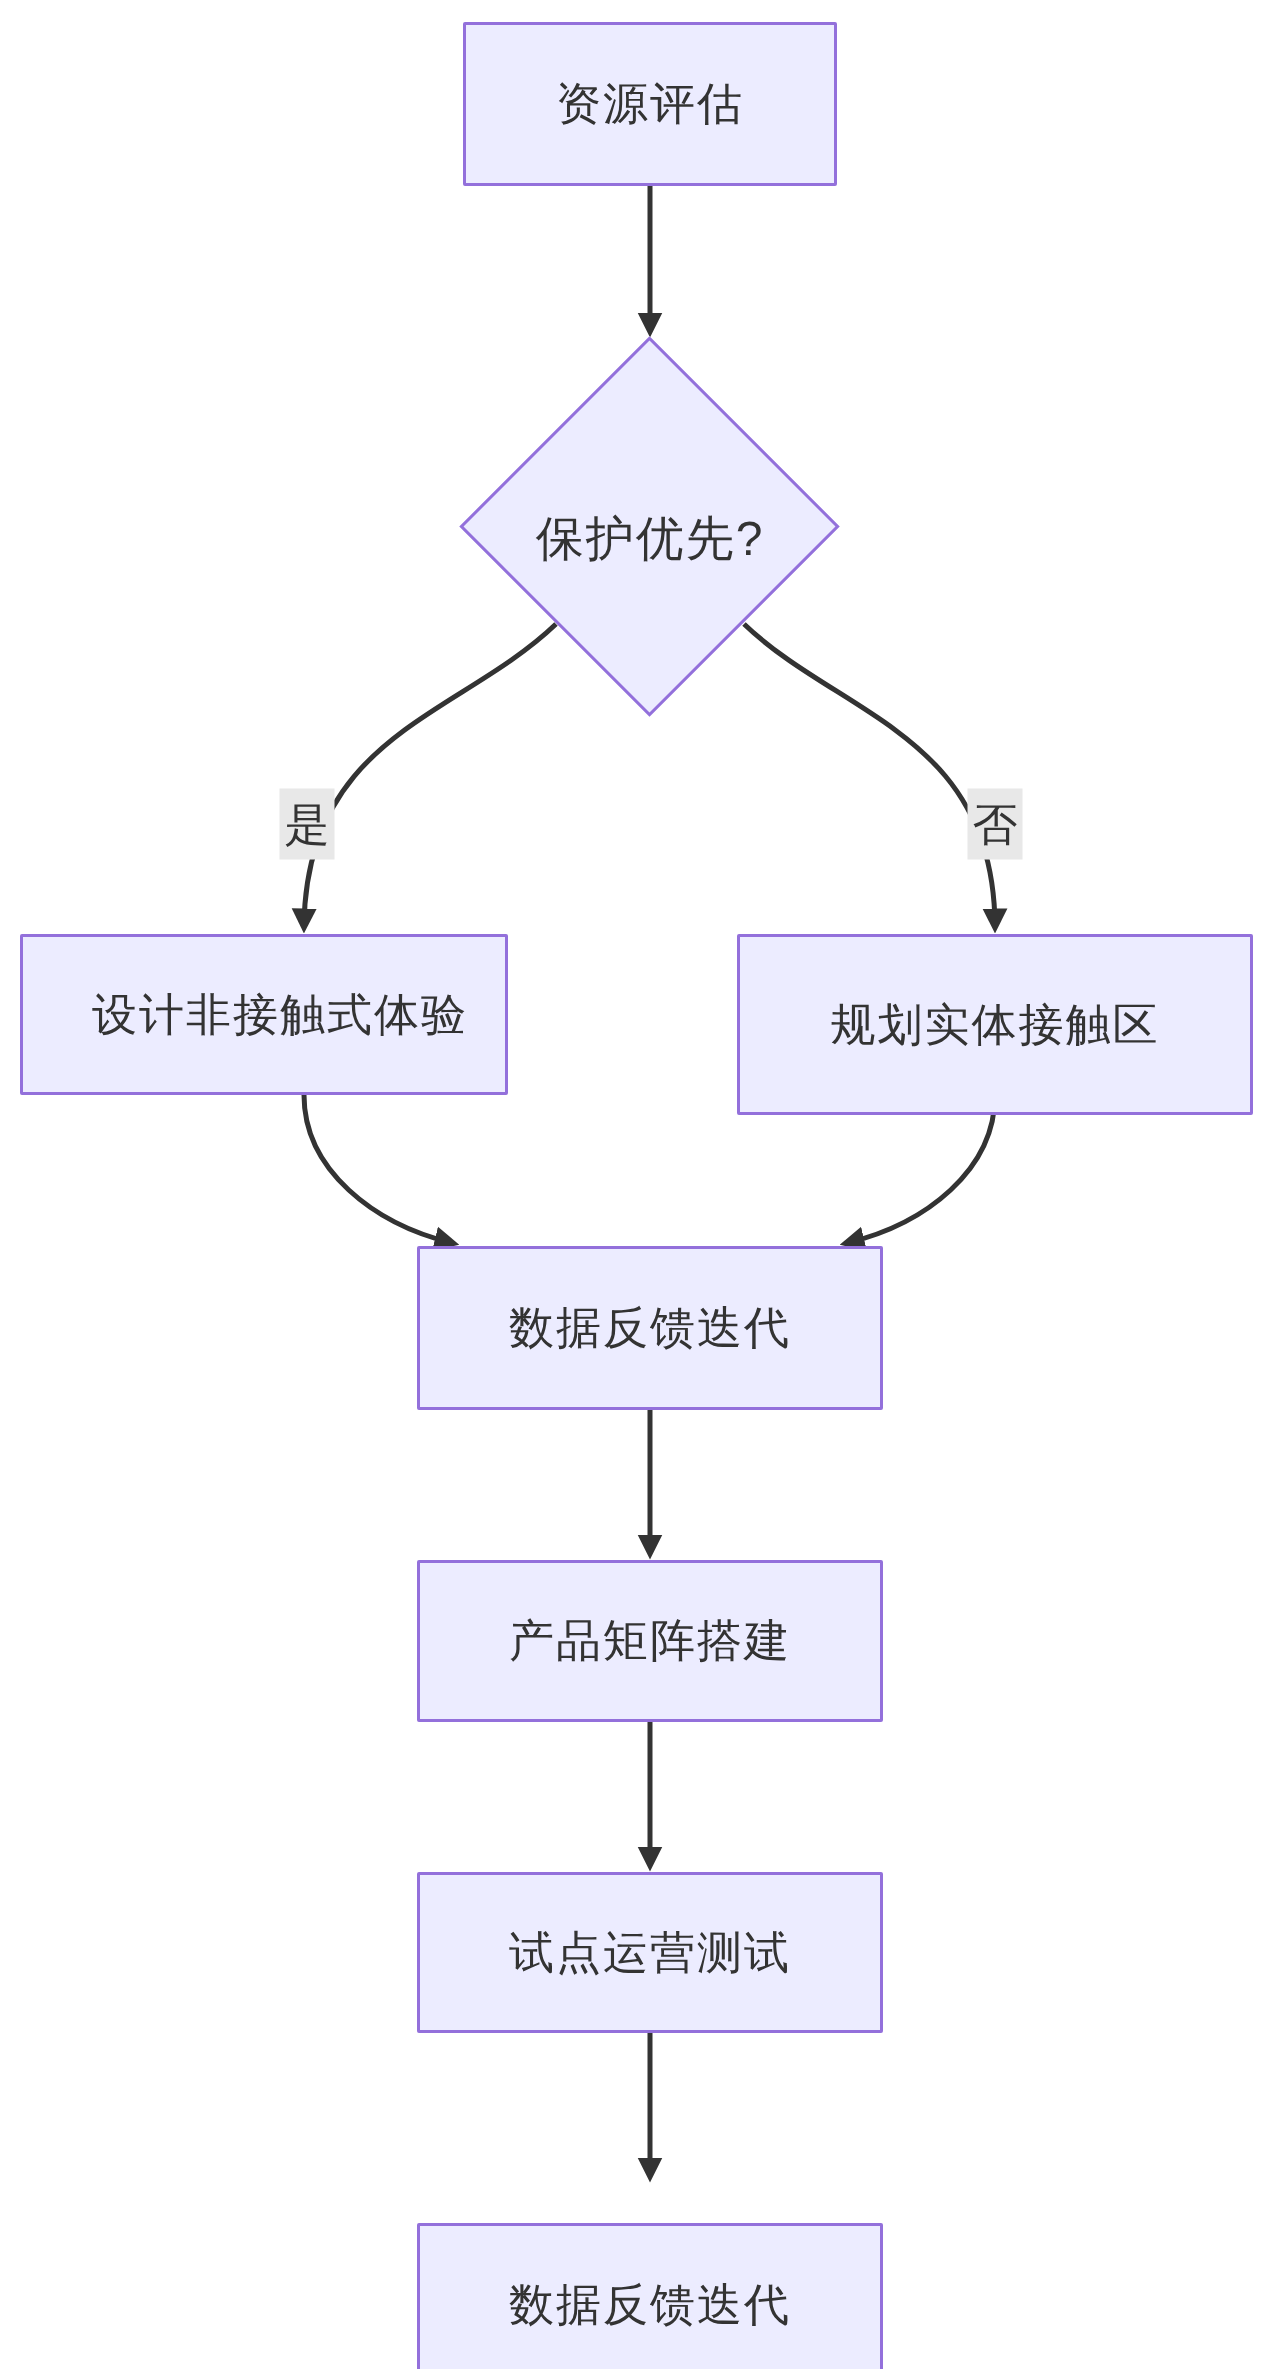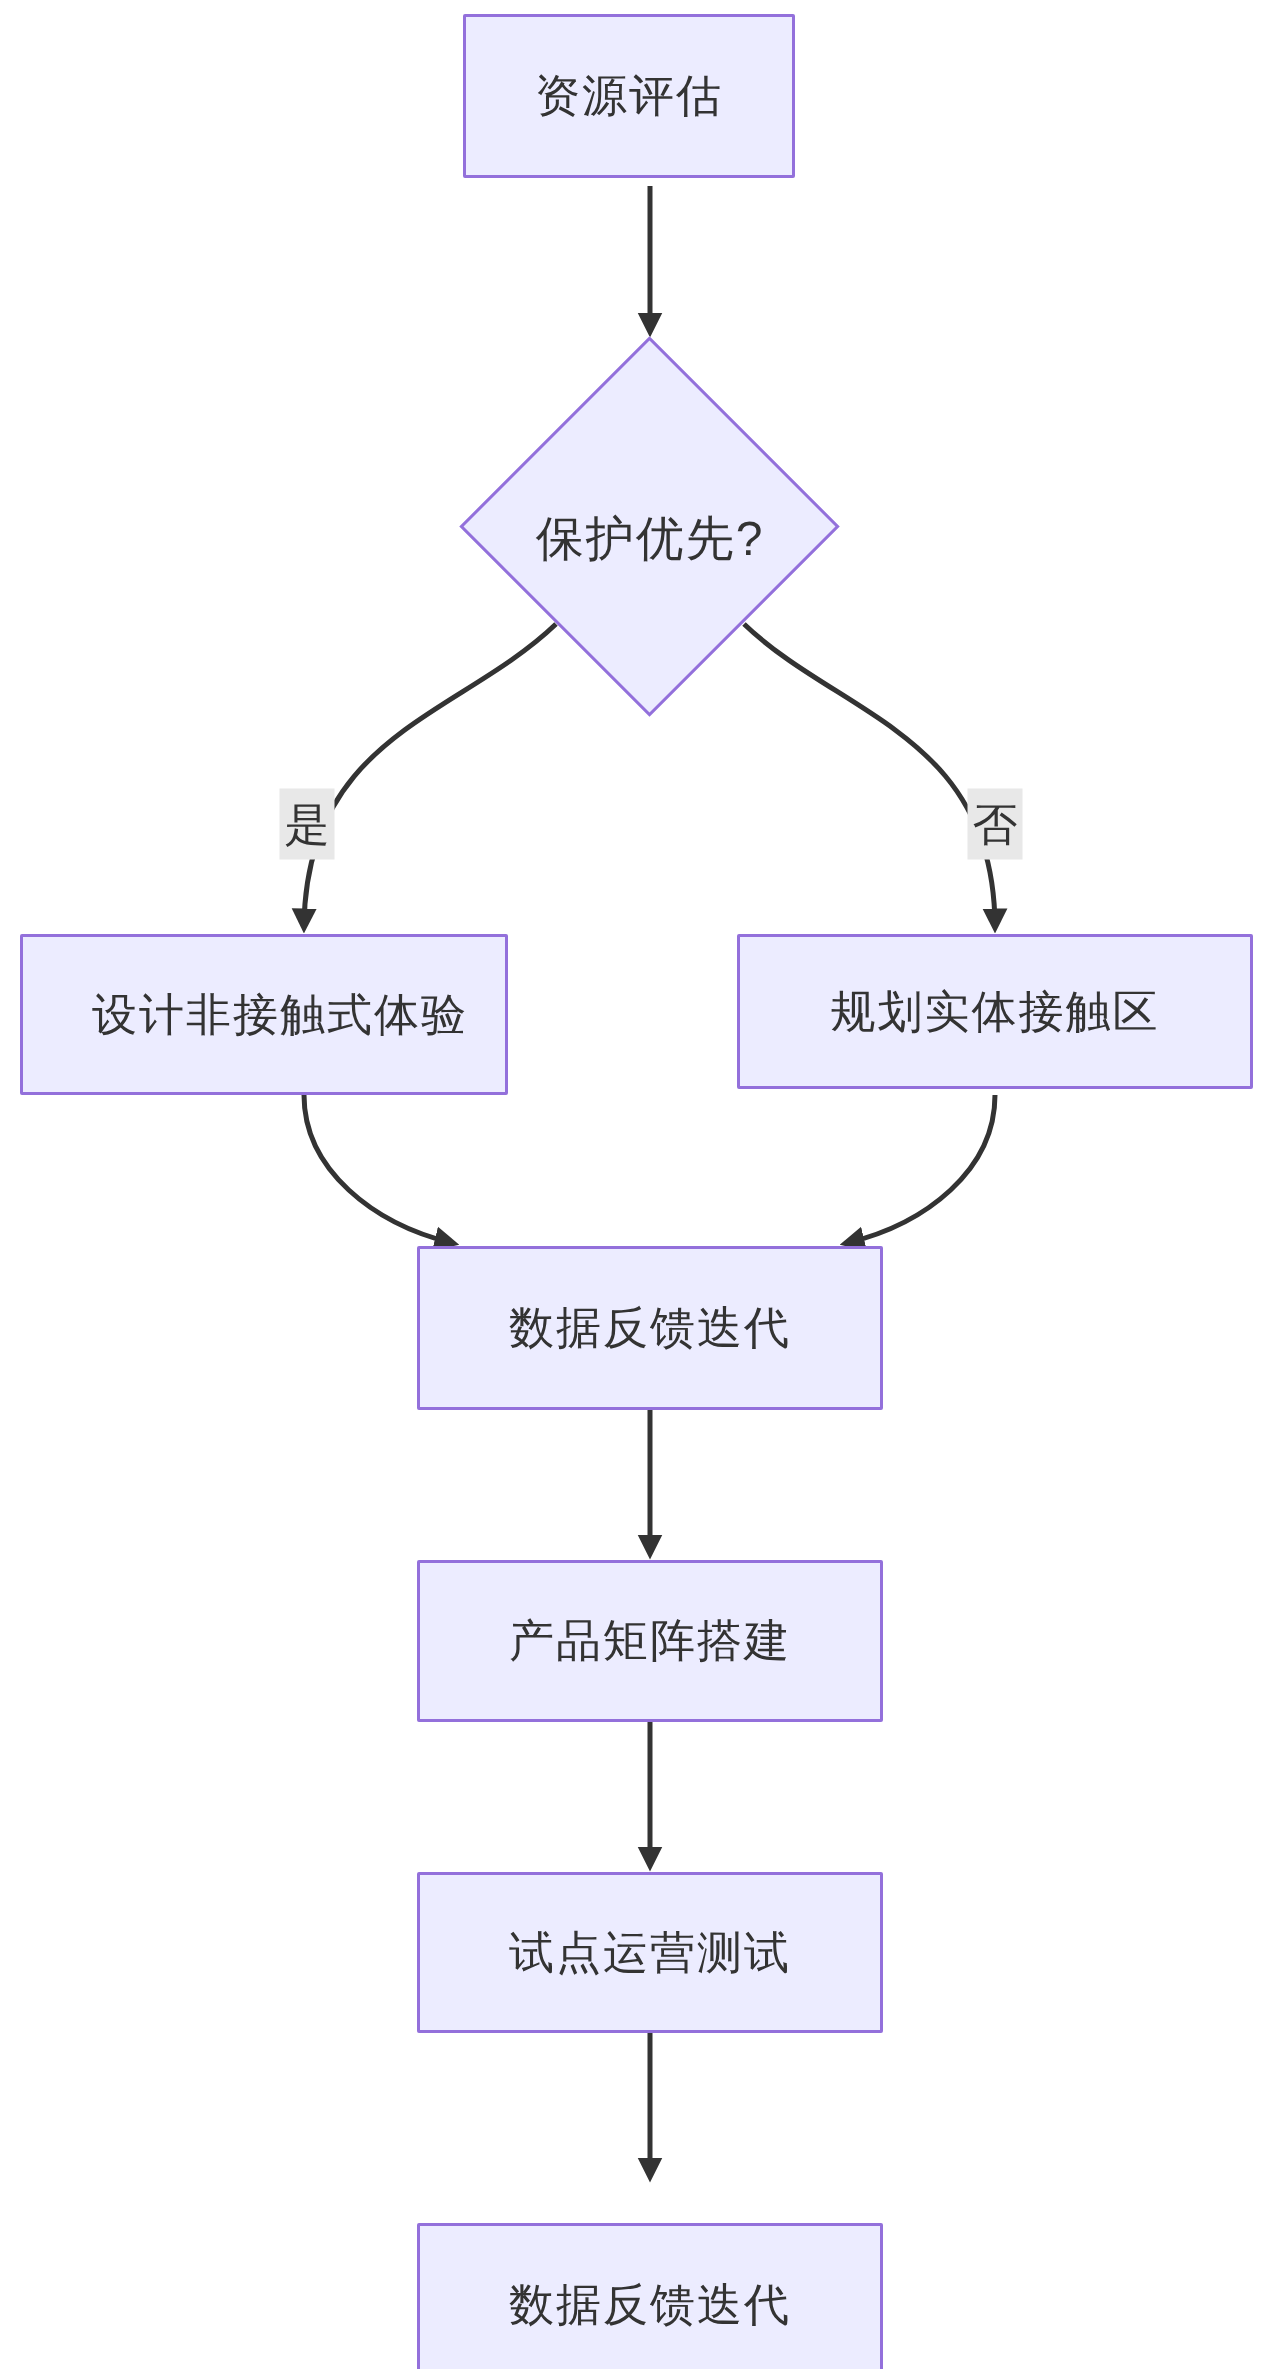--- a/index.html
+++ b/index.html
@@ -67,23 +67,23 @@
     color: #333333;
     font-size: 45px;
     line-height: 1;
     padding: 13px 5px;
     z-index: 3;
     white-space: nowrap;
   }
   .edge-label.yes { left: 307px; top: 824px; }
   .edge-label.no  { left: 995px; top: 824px; }
 
-  .node.resource { left: 463px; top: 14px;   width: 332px; height: 164px; }
+  .node.resource { left: 463px; top: 22px;   width: 374px; height: 164px; }
   .node.design   { left: 20px;  top: 934px;  width: 488px; height: 161px; padding-left: 32px; }
-  .node.plan     { left: 737px; top: 934px;  width: 516px; height: 155px; }
+  .node.plan     { left: 737px; top: 934px;  width: 516px; height: 181px; }
   .node.tech     { left: 417px; top: 1246px; width: 466px; height: 164px; }
   .node.product  { left: 417px; top: 1560px; width: 466px; height: 162px; }
   .node.pilot    { left: 417px; top: 1872px; width: 466px; height: 161px; }
   .node.data     { left: 417px; top: 2183px; width: 466px; height: 163px; margin-top: 40px; }
 </style>
 </head>
 <body>
 
 <div class="canvas">
 

